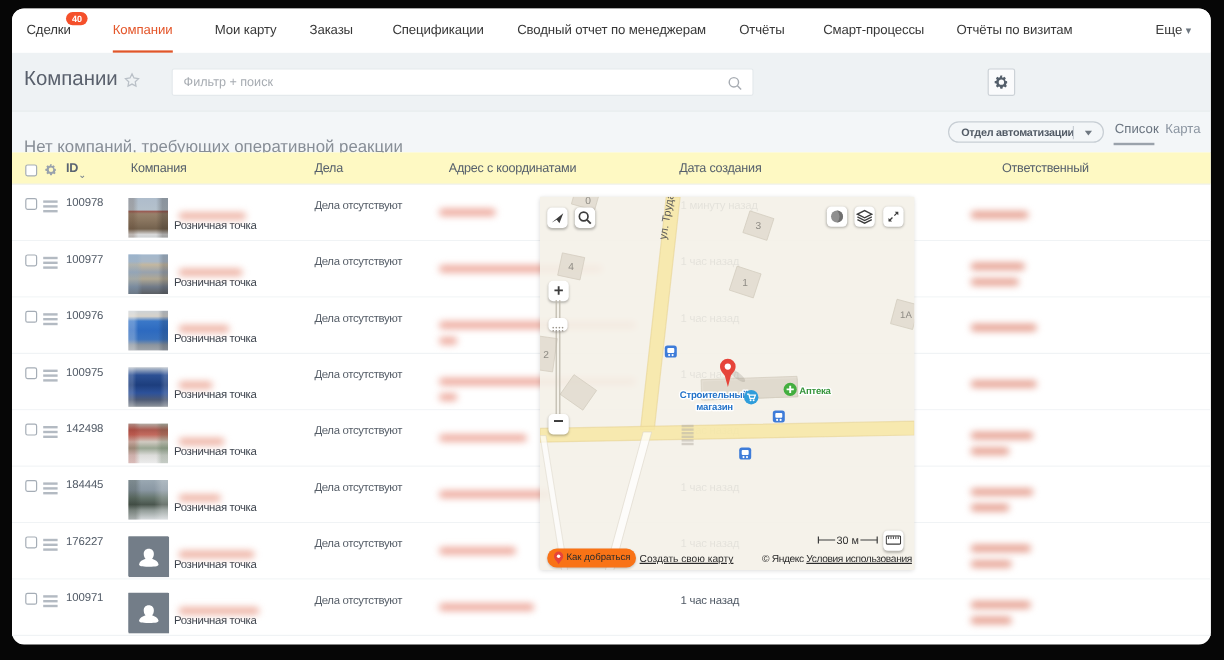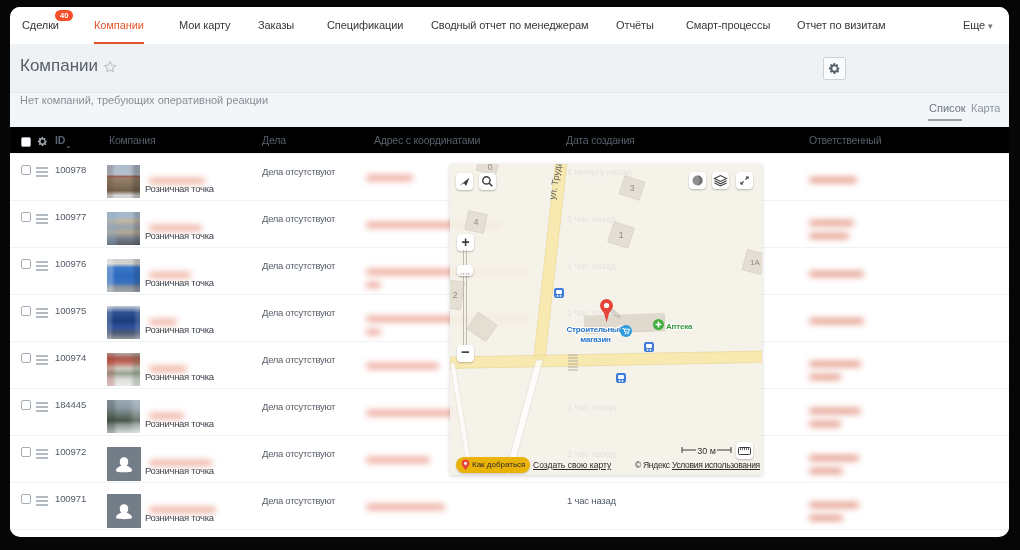--- a/index.html
+++ b/index.html
@@ -12,29 +12,29 @@
 .badge{position:absolute;left:45px;top:3px;background:#f5502b;color:#fff;font-size:7.5px;font-weight:bold;border-radius:6px;padding:1.5px 5px;line-height:8px}
 
 .tb1{position:absolute;left:0;top:37px;width:999px;height:48px;background:#eef2f4}
 .tb2{position:absolute;left:0;top:85px;width:999px;height:35px;background:#f3f6f8;border-top:1px solid #e4e9ec}
 .title{position:absolute;left:10px;top:12px;font-size:17px;color:#59606c}
 .sbox{position:absolute;left:133px;top:13px;width:485px;height:23px;background:#fff;border:1px solid #e4e9ec;border-radius:2px}
 .sbox .ph{position:absolute;left:9px;top:5px;font-size:10.5px;color:#a7acb2}
 .sbox svg{position:absolute;right:8px;top:5px}
 .gearbtn{position:absolute;left:813px;top:13px;width:23px;height:23px;background:#fafbfc;border:1px solid #ccd2d7;border-radius:2px;text-align:center}
 .addbtn{position:absolute;left:844px;top:13px;width:133px;height:23px;background:#eb5c1e;border-radius:2px;color:#fff;font-size:8.5px;font-weight:bold;text-align:center;line-height:23px;letter-spacing:.2px;white-space:nowrap}
-.nocomp{position:absolute;left:10px;top:1px;font-size:11px;color:#878e96}
+.nocomp{position:absolute;left:10px;top:21px;font-size:14px;color:#878e96}
 .pill{position:absolute;left:780px;top:8px;width:130px;height:18px;border:1px solid #c7ced4;border-radius:9px;font-size:9px;letter-spacing:-0.2px;font-weight:bold;color:#525b66;line-height:16px;padding-left:10px;white-space:nowrap}
 .pill .sep{position:absolute;right:24px;top:3px;height:11px;width:1px;background:#c7ced4}
 .pill .car{position:absolute;right:9px;top:7px;width:0;height:0;border-left:3.5px solid transparent;border-right:3.5px solid transparent;border-top:4px solid #6e7780}
 .vlist{position:absolute;left:919px;top:9px;font-size:11px;color:#6b7581}
 .vlu{position:absolute;left:918px;top:26px;width:34px;height:2px;background:#9aa2ab}
 .vmap{position:absolute;left:961px;top:9px;font-size:11px;color:#8b95a1}
 
-.thead{position:absolute;left:0;top:120px;width:999px;height:27px;background:#000000;border-bottom:1px solid #edf1f3;font-size:10.5px;color:#56606c}
+.thead{position:absolute;left:0;top:120px;width:999px;height:27px;background:#fef9c3;border-bottom:1px solid #edf1f3;font-size:10.5px;color:#56606c}
 .thead .cb{top:10px;left:11px}
 .thead span{position:absolute;top:7px;letter-spacing:-0.2px}
 .cb{position:absolute;width:10px;height:10px;border:1px solid #a5adb6;border-radius:2px;background:#fff}
 .tbody{position:absolute;left:0;top:147px;width:803px}
 .row{position:relative;width:999px;height:47px;border-bottom:1px solid #f0f3f5;background:#fff}
 .burger{position:absolute;left:26px;top:13px;width:12px}
 .burger i{display:block;height:2px;background:#b3bac2;margin-bottom:2px}
 .rid{position:absolute;left:45px;top:10px;font-size:9.5px;letter-spacing:-0.1px;color:#515a66}
 .thumb{position:absolute;left:97px;top:11px;width:33px;height:33px;background:#ccc}
 .thumb.av{background:#737d88}
@@ -52,64 +52,72 @@
 .rbl{background:#e59d8d}
 .abl{background:#eda79a}
 .dela{position:absolute;left:252px;top:12px;font-size:9.5px;letter-spacing:-0.3px;color:#565e68}
 .addr{position:absolute;left:356px;top:13px}
 .aline{height:13px}
 .cdate{position:absolute;left:557px;top:12px;font-size:9.5px;letter-spacing:-0.2px;color:#515a66}
 .resp{position:absolute;left:799px;top:13px}
 
 .map{position:absolute;left:440px;top:157px;width:312px;height:311px;background:rgba(244,241,232,0.9);box-shadow:0 1px 4px rgba(0,0,0,0.18);overflow:hidden}
 .mbtn{position:absolute;width:17px;height:17px;background:#fff;border-radius:4px;box-shadow:0 1px 2px rgba(0,0,0,0.25);text-align:center}
-.kak{position:absolute;left:6px;top:293px;height:16px;background:#eab308;border-radius:8px;box-shadow:0 1px 2px rgba(0,0,0,0.2);font-size:8px;color:#2b2b2b;line-height:16px;padding:0 5px 0 16px;white-space:nowrap}
+.kak{position:absolute;left:6px;top:293px;height:16px;background:#f97316;border-radius:8px;box-shadow:0 1px 2px rgba(0,0,0,0.2);font-size:8px;color:#2b2b2b;line-height:16px;padding:0 5px 0 16px;white-space:nowrap}
 .mlink{position:absolute;font-size:9px;color:#2b2b2b;white-space:nowrap}
 </style></head>
 <body>
 <div class="page">
  <div class="nav">
   <span class="badge">40</span>
   <a href="#" style="left:12px">Сделки</a>
   <a href="#" class="act" style="left:84px">Компании</a>
   <a href="#" style="left:169px">Мои карту</a>
   <a href="#" style="left:248px">Заказы</a>
   <a href="#" style="left:317px">Спецификации</a>
   <a href="#" style="left:421px">Сводный отчет по менеджерам</a>
   <a href="#" style="left:606px">Отчёты</a>
   <a href="#" style="left:676px">Смарт-процессы</a>
-  <a href="#" style="left:787px">Отчет по визитам</a>
+  <a href="#" style="left:787px">Отчёты по визитам</a>
   <a href="#" style="left:953px">Еще <span style="font-size:9px;color:#6e7780">▾</span></a>
  </div>
  <div class="tb1">
   <div class="title">Компании</div>
   <svg style="position:absolute;left:93px;top:16px" width="14" height="14" viewBox="0 0 16 16">
         <path d="M8 1.8l1.9 3.9 4.3.6-3.1 3 .7 4.2L8 11.5l-3.8 2 .7-4.2-3.1-3 4.3-.6z" fill="none" stroke="#b9c0c7" stroke-width="1.2"></path>
       </svg>
+  <div class="sbox">
+        <span class="ph">Фильтр + поиск</span>
+   <svg width="13" height="13" viewBox="0 0 14 14">
+          <circle cx="6" cy="6" r="4.2" fill="none" stroke="#a7acb2" stroke-width="1.3"></circle>
+          <line x1="9.2" y1="9.2" x2="12.5" y2="12.5" stroke="#a7acb2" stroke-width="1.3"></line>
+        </svg>
+  </div>
   <div class="gearbtn"><svg width="13" height="13" viewBox="0 0 14 14" style="margin-top:4px">
           <path d="M7 4.6a2.4 2.4 0 100 4.8 2.4 2.4 0 000-4.8zm5.2 3.3l-.1-1.8-1.5-.4a4 4 0 00-.4-.9l.8-1.4-1.3-1.2-1.3.8a4 4 0 00-.9-.4L7.9 1H6.1l-.5 1.6a4 4 0 00-.9.4l-1.3-.8-1.3 1.2.8 1.4a4 4 0 00-.4.9l-1.6.4.1 1.8 1.5.3a4 4 0 00.4.9l-.8 1.4 1.3 1.2 1.4-.8a4 4 0 00.9.4l.4 1.5h1.8l.4-1.5a4 4 0 00.9-.4l1.4.8 1.3-1.2-.8-1.4a4 4 0 00.4-.9z" fill="#545f6b" fill-rule="evenodd"></path>
         </svg></div>
  </div>
  <div class="tb2">
   <div class="nocomp">Нет компаний, требующих оперативной реакции</div>
+  <div class="pill">Отдел автоматизации<span class="sep"></span><span class="car"></span></div>
   <div class="vlist">Список</div>
   <div class="vlu"></div>
   <div class="vmap">Карта</div>
  </div>
  <div class="thead">
   <span class="cb"></span>
   <svg style="position:absolute;left:27px;top:9px" width="11" height="11" viewBox="0 0 14 14">
         <path d="M7 4.6a2.4 2.4 0 100 4.8 2.4 2.4 0 000-4.8zm5.2 3.3l-.1-1.8-1.5-.4a4 4 0 00-.4-.9l.8-1.4-1.3-1.2-1.3.8a4 4 0 00-.9-.4L7.9 1H6.1l-.5 1.6a4 4 0 00-.9.4l-1.3-.8-1.3 1.2.8 1.4a4 4 0 00-.4.9l-1.6.4.1 1.8 1.5.3a4 4 0 00.4.9l-.8 1.4 1.3 1.2 1.4-.8a4 4 0 00.9.4l.4 1.5h1.8l.4-1.5a4 4 0 00.9-.4l1.4.8 1.3-1.2-.8-1.4a4 4 0 00.4-.9z" fill="#99a2ac" fill-rule="evenodd"></path>
       </svg>
   <span style="left:45px;font-weight:bold;color:#5a6472">ID <span style="font-weight:normal;color:#7a8590;font-size:8px;vertical-align:2px">⌄</span></span>
   <span style="left:99px">Компания</span>
   <span style="left:252px">Дела</span>
   <span style="left:364px">Адрес с координатами</span>
   <span style="left:556px">Дата создания</span>
-  <span style="left:799px">Ответственный</span>
+  <span style="left:825px">Ответственный</span>
  </div>
  <div class="tbody">
 <div class="row">
 <span class="cb" style="left:11px;top:11px"></span>
 <span class="burger">
           <i></i>
           <i></i>
           <i></i>
         </span>
 <span class="rid">100978</span>
@@ -196,21 +204,21 @@
           <div class="aline"><span class="bl rbl" style="width:55px"></span></div>
         </div>
 </div>
 <div class="row">
 <span class="cb" style="left:11px;top:11px"></span>
 <span class="burger">
           <i></i>
           <i></i>
           <i></i>
         </span>
-<span class="rid">100974</span>
+<span class="rid">142498</span>
 <div class="thumb p5"></div>
 <div class="cname">
           <div class="nline"><span class="bl" style="width:38px"></span></div>
           <div class="rozn">Розничная точка</div>
         </div>
 <span class="dela">Дела отсутствуют</span>
 <div class="addr">
           <div class="aline"><span class="bl abl" style="width:73px"></span></div>
         </div>
 <span class="cdate">1 час назад</span>
@@ -242,21 +250,21 @@
           <div class="aline"><span class="bl rbl" style="width:32px"></span></div>
         </div>
 </div>
 <div class="row">
 <span class="cb" style="left:11px;top:11px"></span>
 <span class="burger">
           <i></i>
           <i></i>
           <i></i>
         </span>
-<span class="rid">100972</span>
+<span class="rid">176227</span>
 <div class="thumb av"><svg width="34" height="34" viewBox="0 0 34 34">
             <rect width="34" height="34" fill="#737d88"></rect>
             <path d="M17 8.5c3 0 4.7 2 4.7 4.8 0 2-0.8 3.6-1.7 4.5 2.8 1 5.6 2.6 6 4.9 0.3 1.6-2 2.3-9 2.3s-9.3-0.7-9-2.3c0.4-2.3 3.2-3.9 6-4.9-0.9-0.9-1.7-2.5-1.7-4.5 0-2.8 1.7-4.8 4.7-4.8z" fill="#fff" transform="translate(17,18) scale(0.9) translate(-17,-17)"></path>
           </svg></div>
 <div class="cname">
           <div class="nline"><span class="bl" style="width:63px"></span></div>
           <div class="rozn">Розничная точка</div>
         </div>
 <span class="dela">Дела отсутствуют</span>
 <div class="addr">

